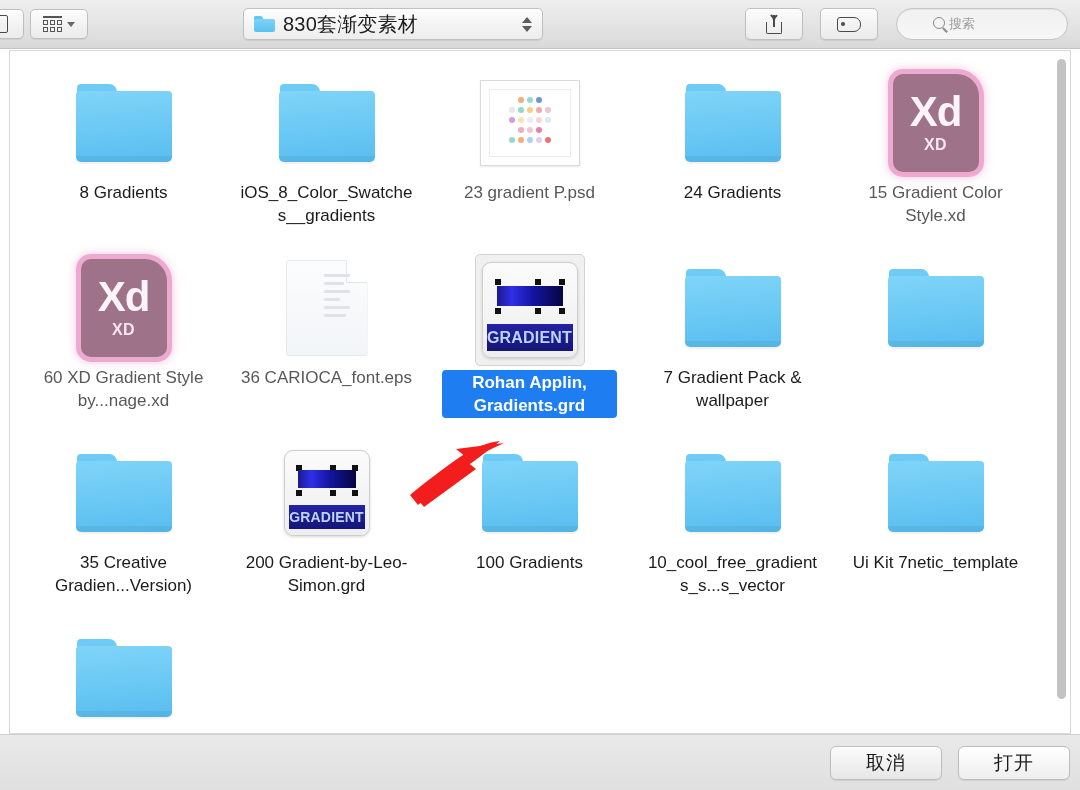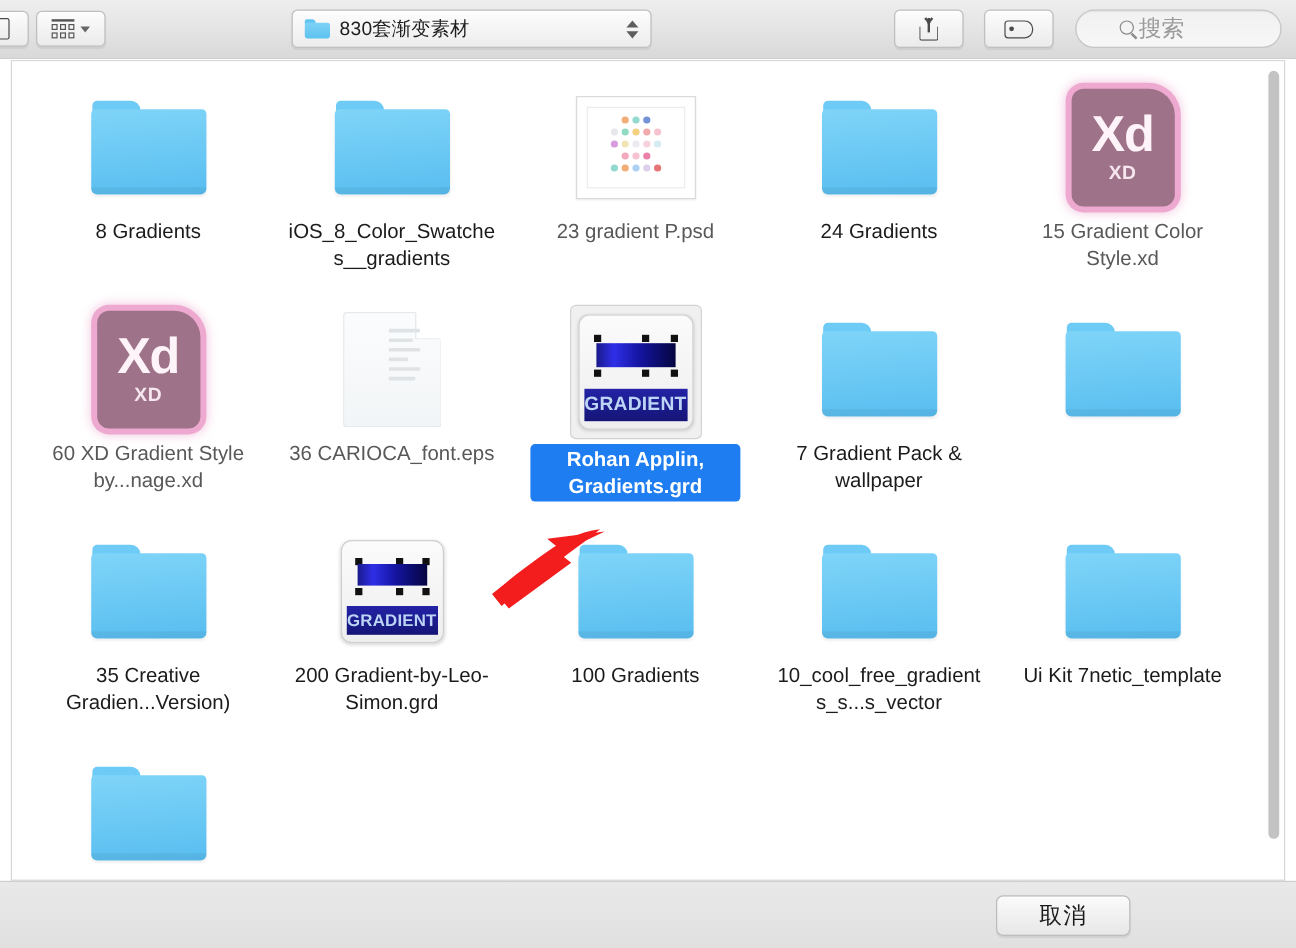--- a/index.html
+++ b/index.html
@@ -72,21 +72,21 @@
   .mini-folder .tab {
     position: absolute; left: 0; top: 0; width: 9px; height: 4px;
     background: #63c5f2; border-radius: 1.5px 3px 0 0;
   }
   .mini-folder .body {
     position: absolute; left: 0; top: 3px; width: 21px; height: 13px;
     background: linear-gradient(180deg,#7ed2f7 0%, #5cc2ef 100%);
     border-radius: 2px;
   }
   .path-label {
-    font-size: 16px; color: #1d1d1d; flex: 1;
+    font-size: 20px; color: #1d1d1d; flex: 1;
     white-space: nowrap; overflow: hidden;
     letter-spacing: .2px;
   }
   .stepper { display: flex; flex-direction: column; gap: 3px; flex: none; padding-right: 2px; }
   .stepper .up {
     width: 0; height: 0;
     border-left: 5px solid transparent; border-right: 5px solid transparent;
     border-bottom: 6px solid #5e5e5e;
   }
   .stepper .dn {
@@ -130,21 +130,21 @@
     box-shadow: 0 1px 1px rgba(0,0,0,.05) inset;
   }
   .search-field .mag {
     position: absolute; left: 36px; top: 8px;
     width: 12px; height: 12px; border: 1.8px solid #8a8a8a; border-radius: 50%;
   }
   .search-field .mag::after {
     content: ""; position: absolute; left: 9px; top: 9px;
     width: 6px; height: 1.8px; background: #8a8a8a; transform: rotate(45deg); transform-origin: left center;
   }
-  .search-ph { font-size: 19px; color: #9a9a9a; padding-left: 22px; }
+  .search-ph { font-size: 13px; color: #9a9a9a; padding-left: 22px; }
 
   
   .fileview {
     position: absolute; left: 9px; top: 50px;
     width: 1062px; height: 684px;
     background: #ffffff;
     border: 1px solid #d8d8d8;
     overflow: hidden;
   }
   .grid {
@@ -592,15 +592,16 @@
     </div>
 
     <svg class="arrow-anno" viewBox="0 0 110 72">
       <path d="M108 4 L70 22 L80 30 L28 68 L18 56 L70 18 L60 10 Z" fill="#f41d1d"></path>
       <path d="M104 2 C92 12 78 22 62 34 C48 44 34 56 22 66 L14 56 C26 46 40 35 54 25 C70 13 86 4 104 2 Z" fill="#f41d1d"></path>
     </svg>
   </div>
 
   <div class="bottombar">
     <div class="dlg-btn btn-cancel">取消</div>
+    <div class="dlg-btn btn-open">打开</div>
   </div>
 
 </div>
 
 </body></html>

